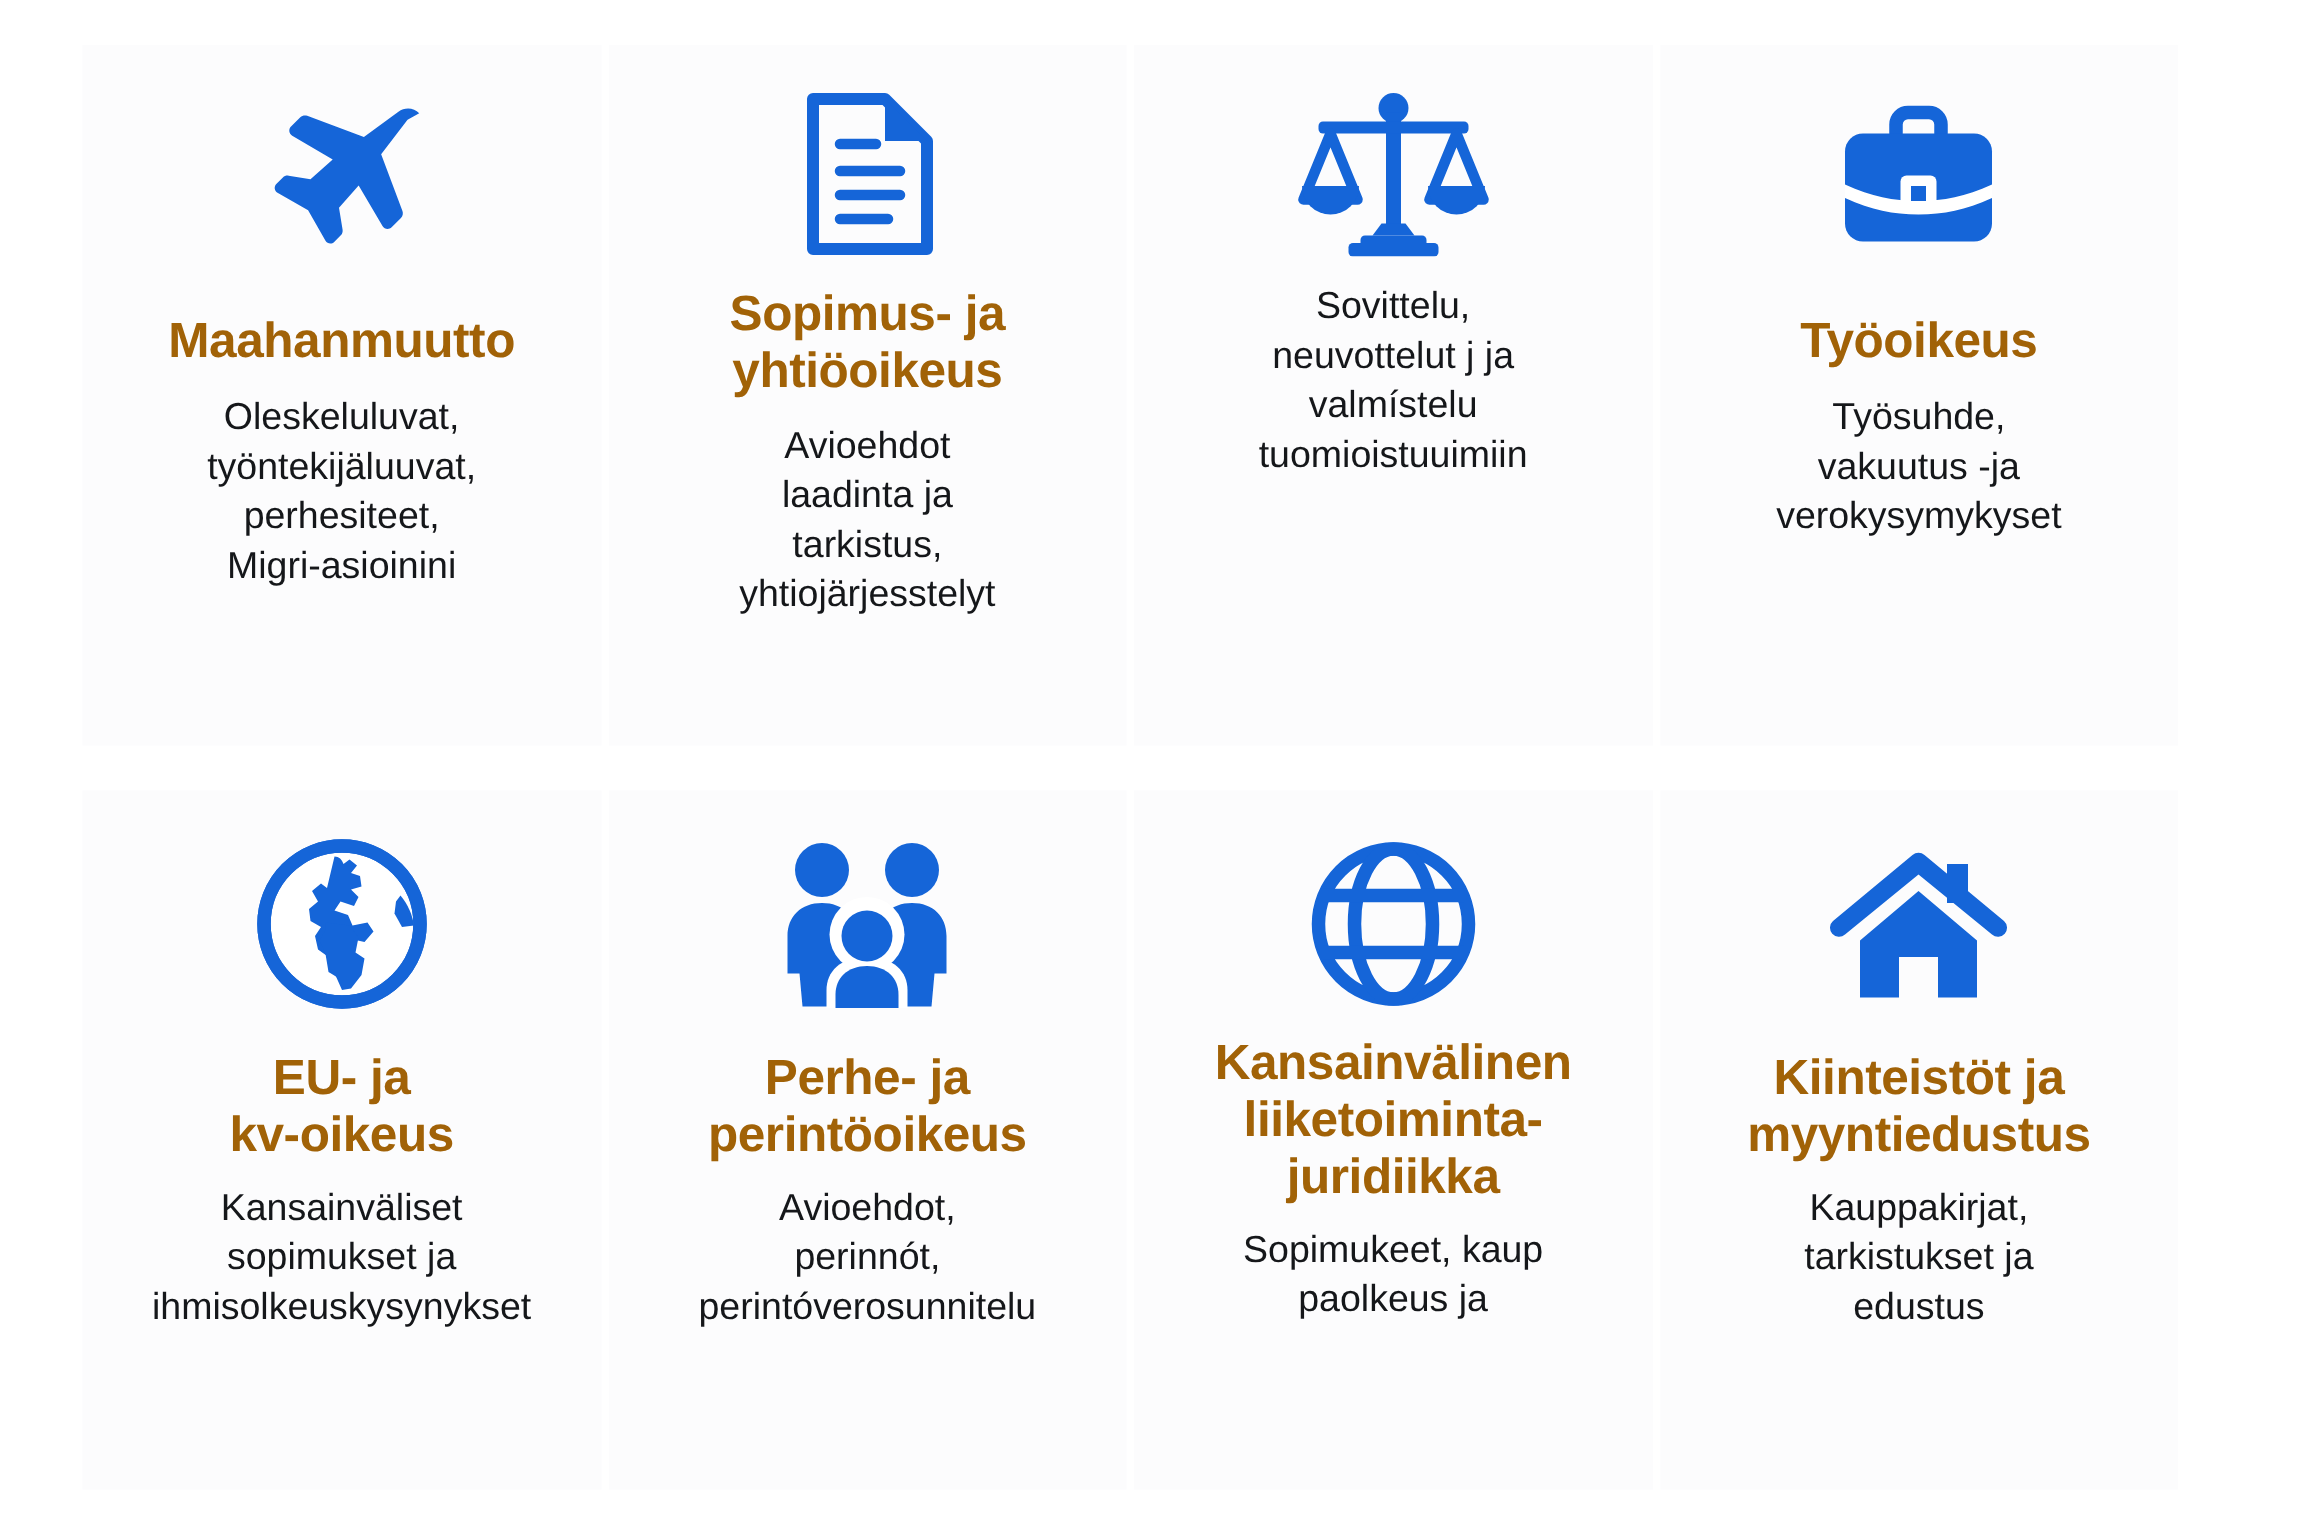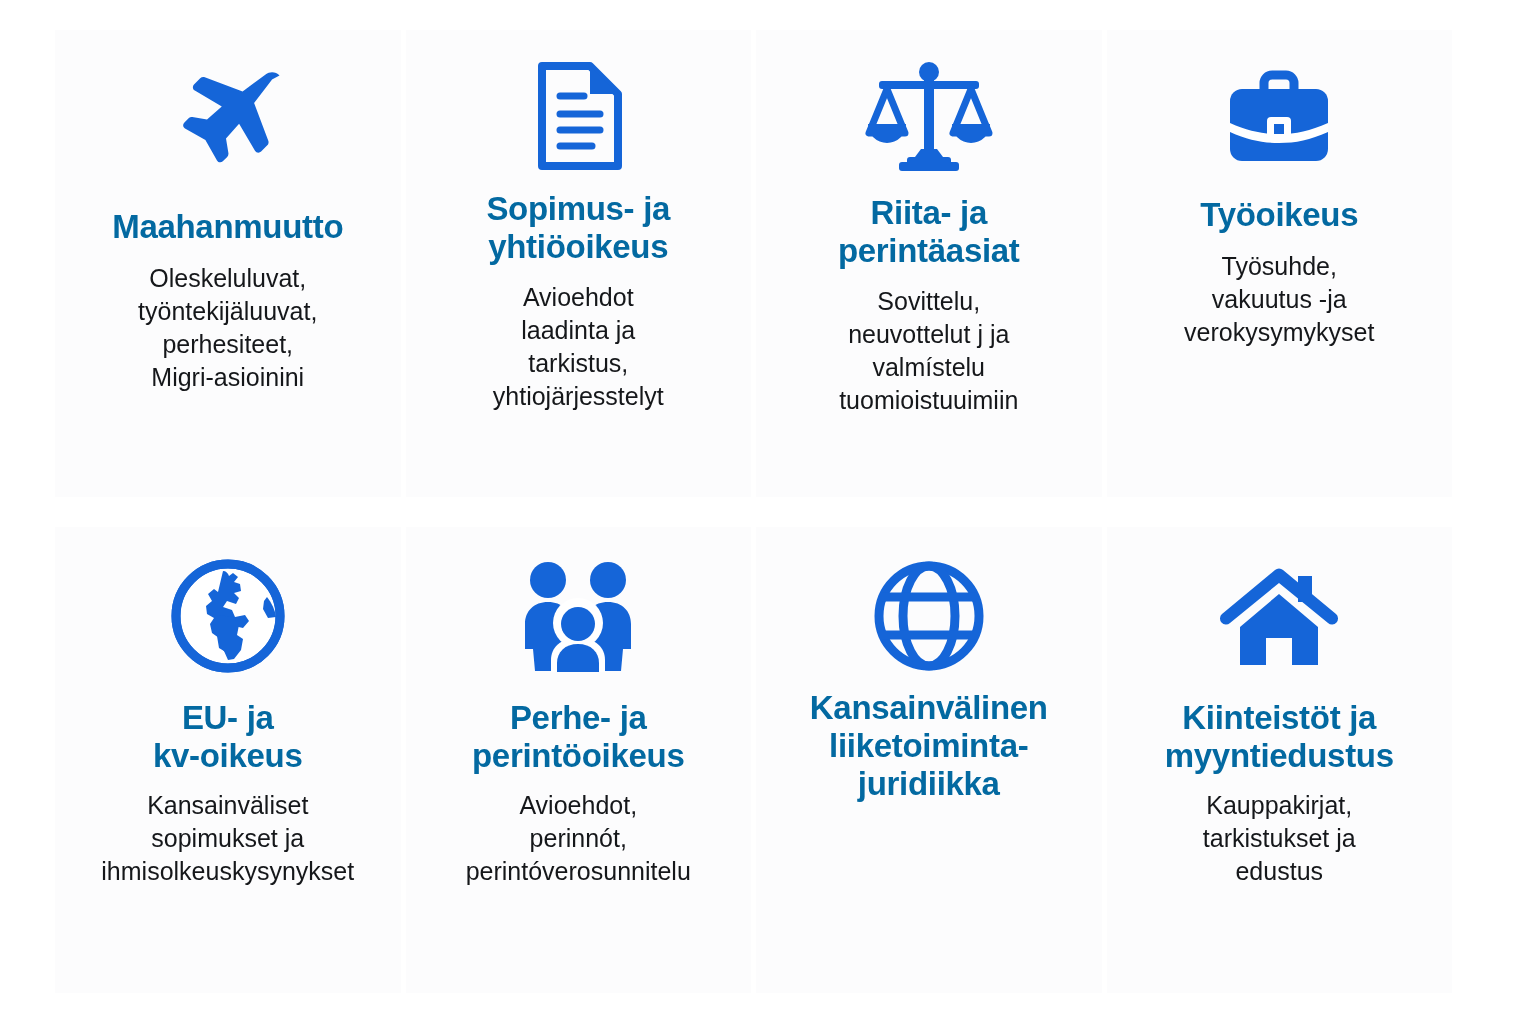--- a/index.html
+++ b/index.html
@@ -49,21 +49,21 @@
     display: flex;
     align-items: center;
     justify-content: center;
     flex: 0 0 auto;
   }
   .card-icon svg {
     display: block;
   }
 
   .card-title {
-    color: #0369a1;
+    color: #a16207;
     font-weight: bold;
     font-size: 33px;
     line-height: 1.16;
     text-align: center;
     margin: 14px 0 0 0;
     letter-spacing: -0.3px;
     white-space: pre-line;
     flex: 0 0 auto;
   }
 
@@ -75,21 +75,21 @@
     margin: 14px 0 0 0;
     white-space: pre-line;
     flex: 0 0 auto;
   }
 
   
   .card.c1 .card-title { margin-top: 34px; }
   .card.c1 .card-desc  { margin-top: 16px; }
   .card.c2 .card-title { margin-top: 16px; }
   .card.c3 .card-title { margin-top: 20px; }
-  .card.c4 .card-title { margin-top: 22px; text-align: right; }
+  .card.c4 .card-title { margin-top: 34px; text-align: right; }
   .card.c4 .card-desc  { margin-top: 16px; }
 
   .card.c5 .card-icon,
   .card.c6 .card-icon,
   .card.c7 .card-icon,
   .card.c8 .card-icon { height: 122px; }
 
   .card.c5 .card-title { margin-top: 22px; }
   .card.c6 .card-title { margin-top: 22px; }
   .card.c7 .card-title { margin-top: 12px; }
@@ -153,22 +153,20 @@
           <g fill="none" stroke="#1565D8" stroke-width="7" stroke-linejoin="round">
             <path d="M24 28L6 72h36z"></path>
             <path d="M108 28L90 72h36z"></path>
           </g>
           <g fill="#1565D8">
             <path d="M5 63h38a19 19 0 0 1-38 0z"></path>
             <path d="M89 63h38a19 19 0 0 1-38 0z"></path>
           </g>
         </svg>
       </div>
-      <div class="card-title">Riita- ja
-perintäasiat</div>
       <div class="card-desc">Sovittelu,
 neuvottelut j ja
 valmístelu
 tuomioistuuimiin</div>
     </div>
 
     <div class="card c4">
       <div class="card-icon">
         <svg width="110" height="98" viewBox="0 0 110 98" aria-hidden="true">
           <path d="M40 22v-6a8 8 0 0 1 8-8h14a8 8 0 0 1 8 8v6" fill="none" stroke="#1565D8" stroke-width="9" stroke-linecap="round"></path>
@@ -242,20 +240,22 @@
             <circle cx="57" cy="57" r="50"></circle>
             <ellipse cx="57" cy="57" rx="26" ry="50"></ellipse>
             <path d="M10 38h94"></path>
             <path d="M10 76h94"></path>
           </g>
         </svg>
       </div>
       <div class="card-title">Kansainvälinen
 liiketoiminta-
 juridiikka</div>
+      <div class="card-desc">Sopimukeet, kaup
+paolkeus ja</div>
     </div>
 
     <div class="card c8">
       <div class="card-icon">
         <svg width="122" height="104" viewBox="0 0 122 104" aria-hidden="true">
           <g fill="#1565D8">
 
             <path d="M57 6L4 50a6 6 0 0 0 8 9L61 19l49 40a6 6 0 0 0 8-9L65 6a6 6 0 0 0-8 0z"></path>
 
             <rect x="80" y="12" width="14" height="26"></rect>

